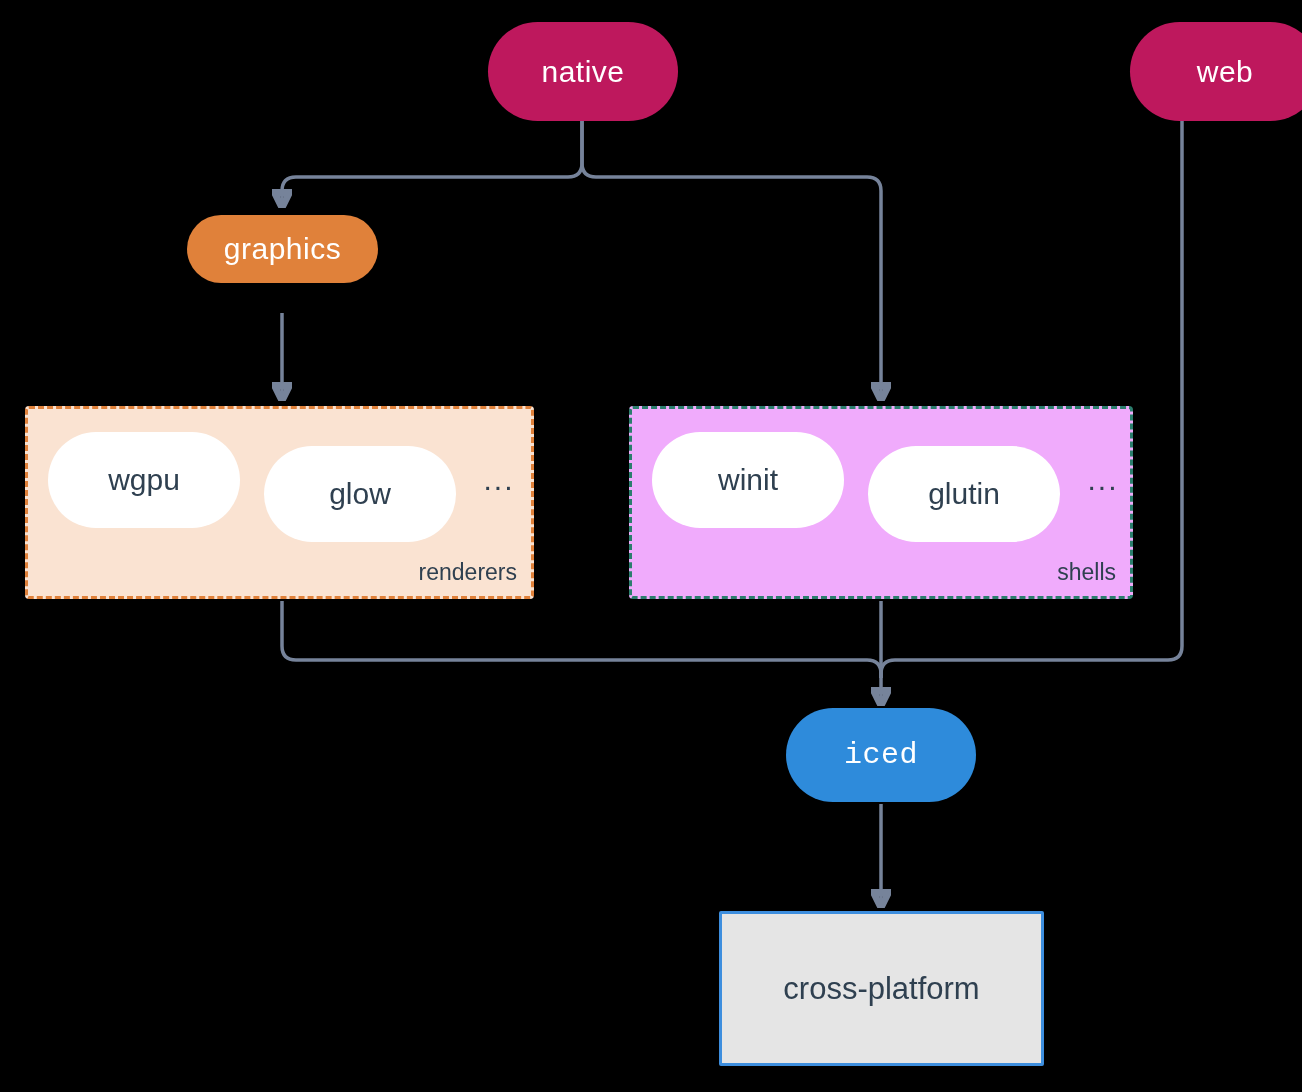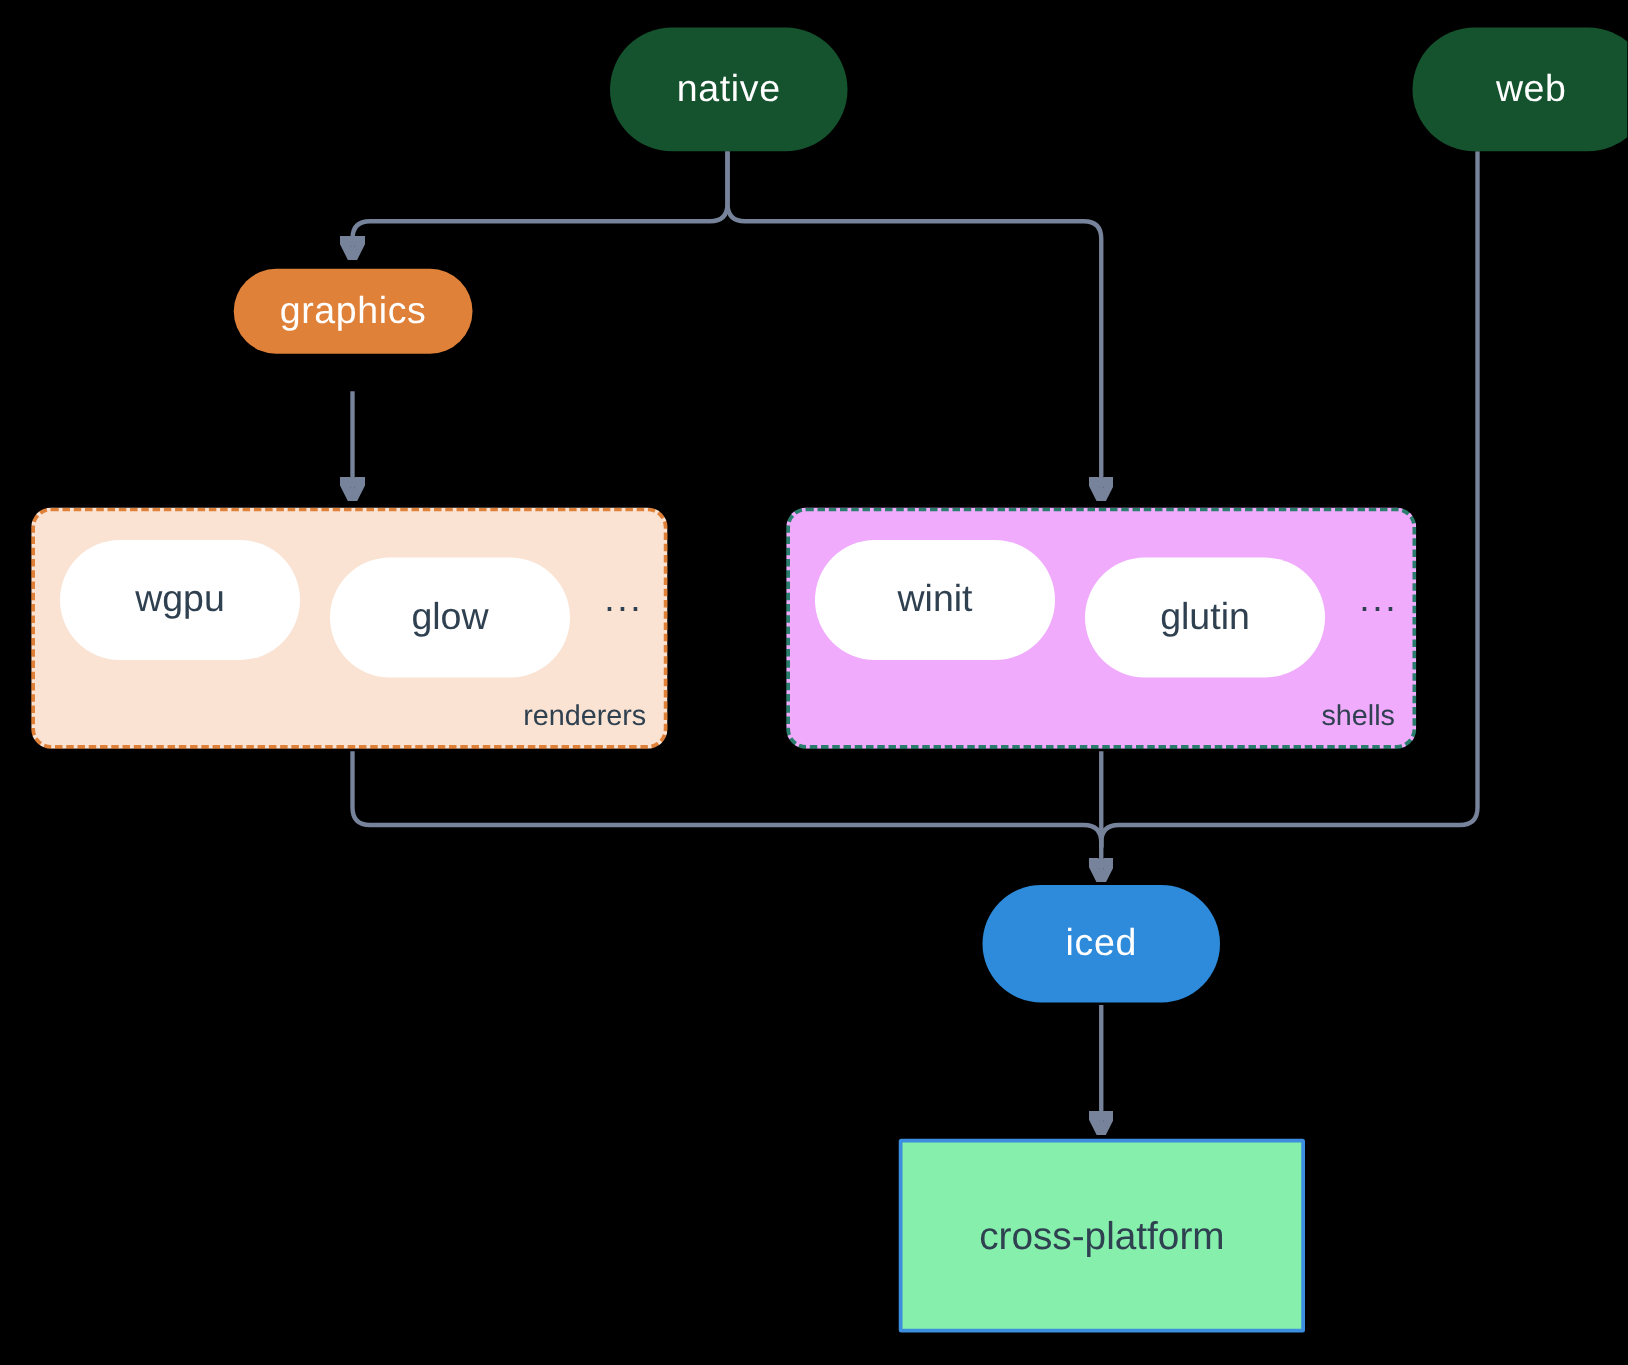--- a/index.html
+++ b/index.html
@@ -13,32 +13,32 @@
   .edges{position:absolute;left:0;top:0;width:1302px;height:1092px;}
   .edges path{fill:none;stroke:#76839a;stroke-width:3.5px;}
 
   .pill{
     position:absolute;
     display:flex;align-items:center;justify-content:center;
     border-radius:60px;
     font-size:30px;letter-spacing:.5px;
     color:#ffffff;
   }
-  .pill-native,.pill-web{background:#14532d;}
+  .pill-native,.pill-web{background:#be185d;}
   .pill-graphics{background:#e0813a;}
-  .pill-iced{background:#2e8bdb;}
+  .pill-iced{background:#2e8bdb;font-family:Liberation Mono, monospace;}
 
   .pill-native{left:488px;top:22px;width:190px;height:99px;}
   .pill-web{left:1130px;top:22px;width:190px;height:99px;}
   .pill-graphics{left:187px;top:215px;width:191px;height:68px;}
   .pill-iced{left:786px;top:708px;width:190px;height:94px;}
 
   .group{
     position:absolute;
-    border-radius:16px;
+    border-radius:4px;
     box-sizing:border-box;
   }
   .group-renderers{
     left:25px;top:406px;width:509px;height:193px;
     background:#fae3d2;border:3px dashed #e0813a;
   }
   .group-shells{
     left:629px;top:406px;width:504px;height:193px;
     background:#f0abfc;border:3px dashed #2b7e6d;
   }
@@ -57,21 +57,21 @@
     color:#2f4050;font-size:30px;letter-spacing:2px;
   }
   .group-label{
     position:absolute;right:14px;bottom:10px;
     color:#2f4050;font-size:23px;
   }
 
   .app-box{
     position:absolute;left:719px;top:911px;width:325px;height:155px;
     box-sizing:border-box;
-    background:#86efac;border:3px solid #3d8ede;border-radius:2px;
+    background:#e5e5e5;border:3px solid #3d8ede;border-radius:2px;
     display:flex;flex-direction:column;align-items:center;justify-content:center;
     color:#2f4050;font-size:31px;line-height:1.48;text-align:center;
   }
 </style>
 </head>
 <body>
 
 <div class="canvas">
 
   <svg class="edges" viewBox="0 0 1302 1092" xmlns="http://www.w3.org/2000/svg">

